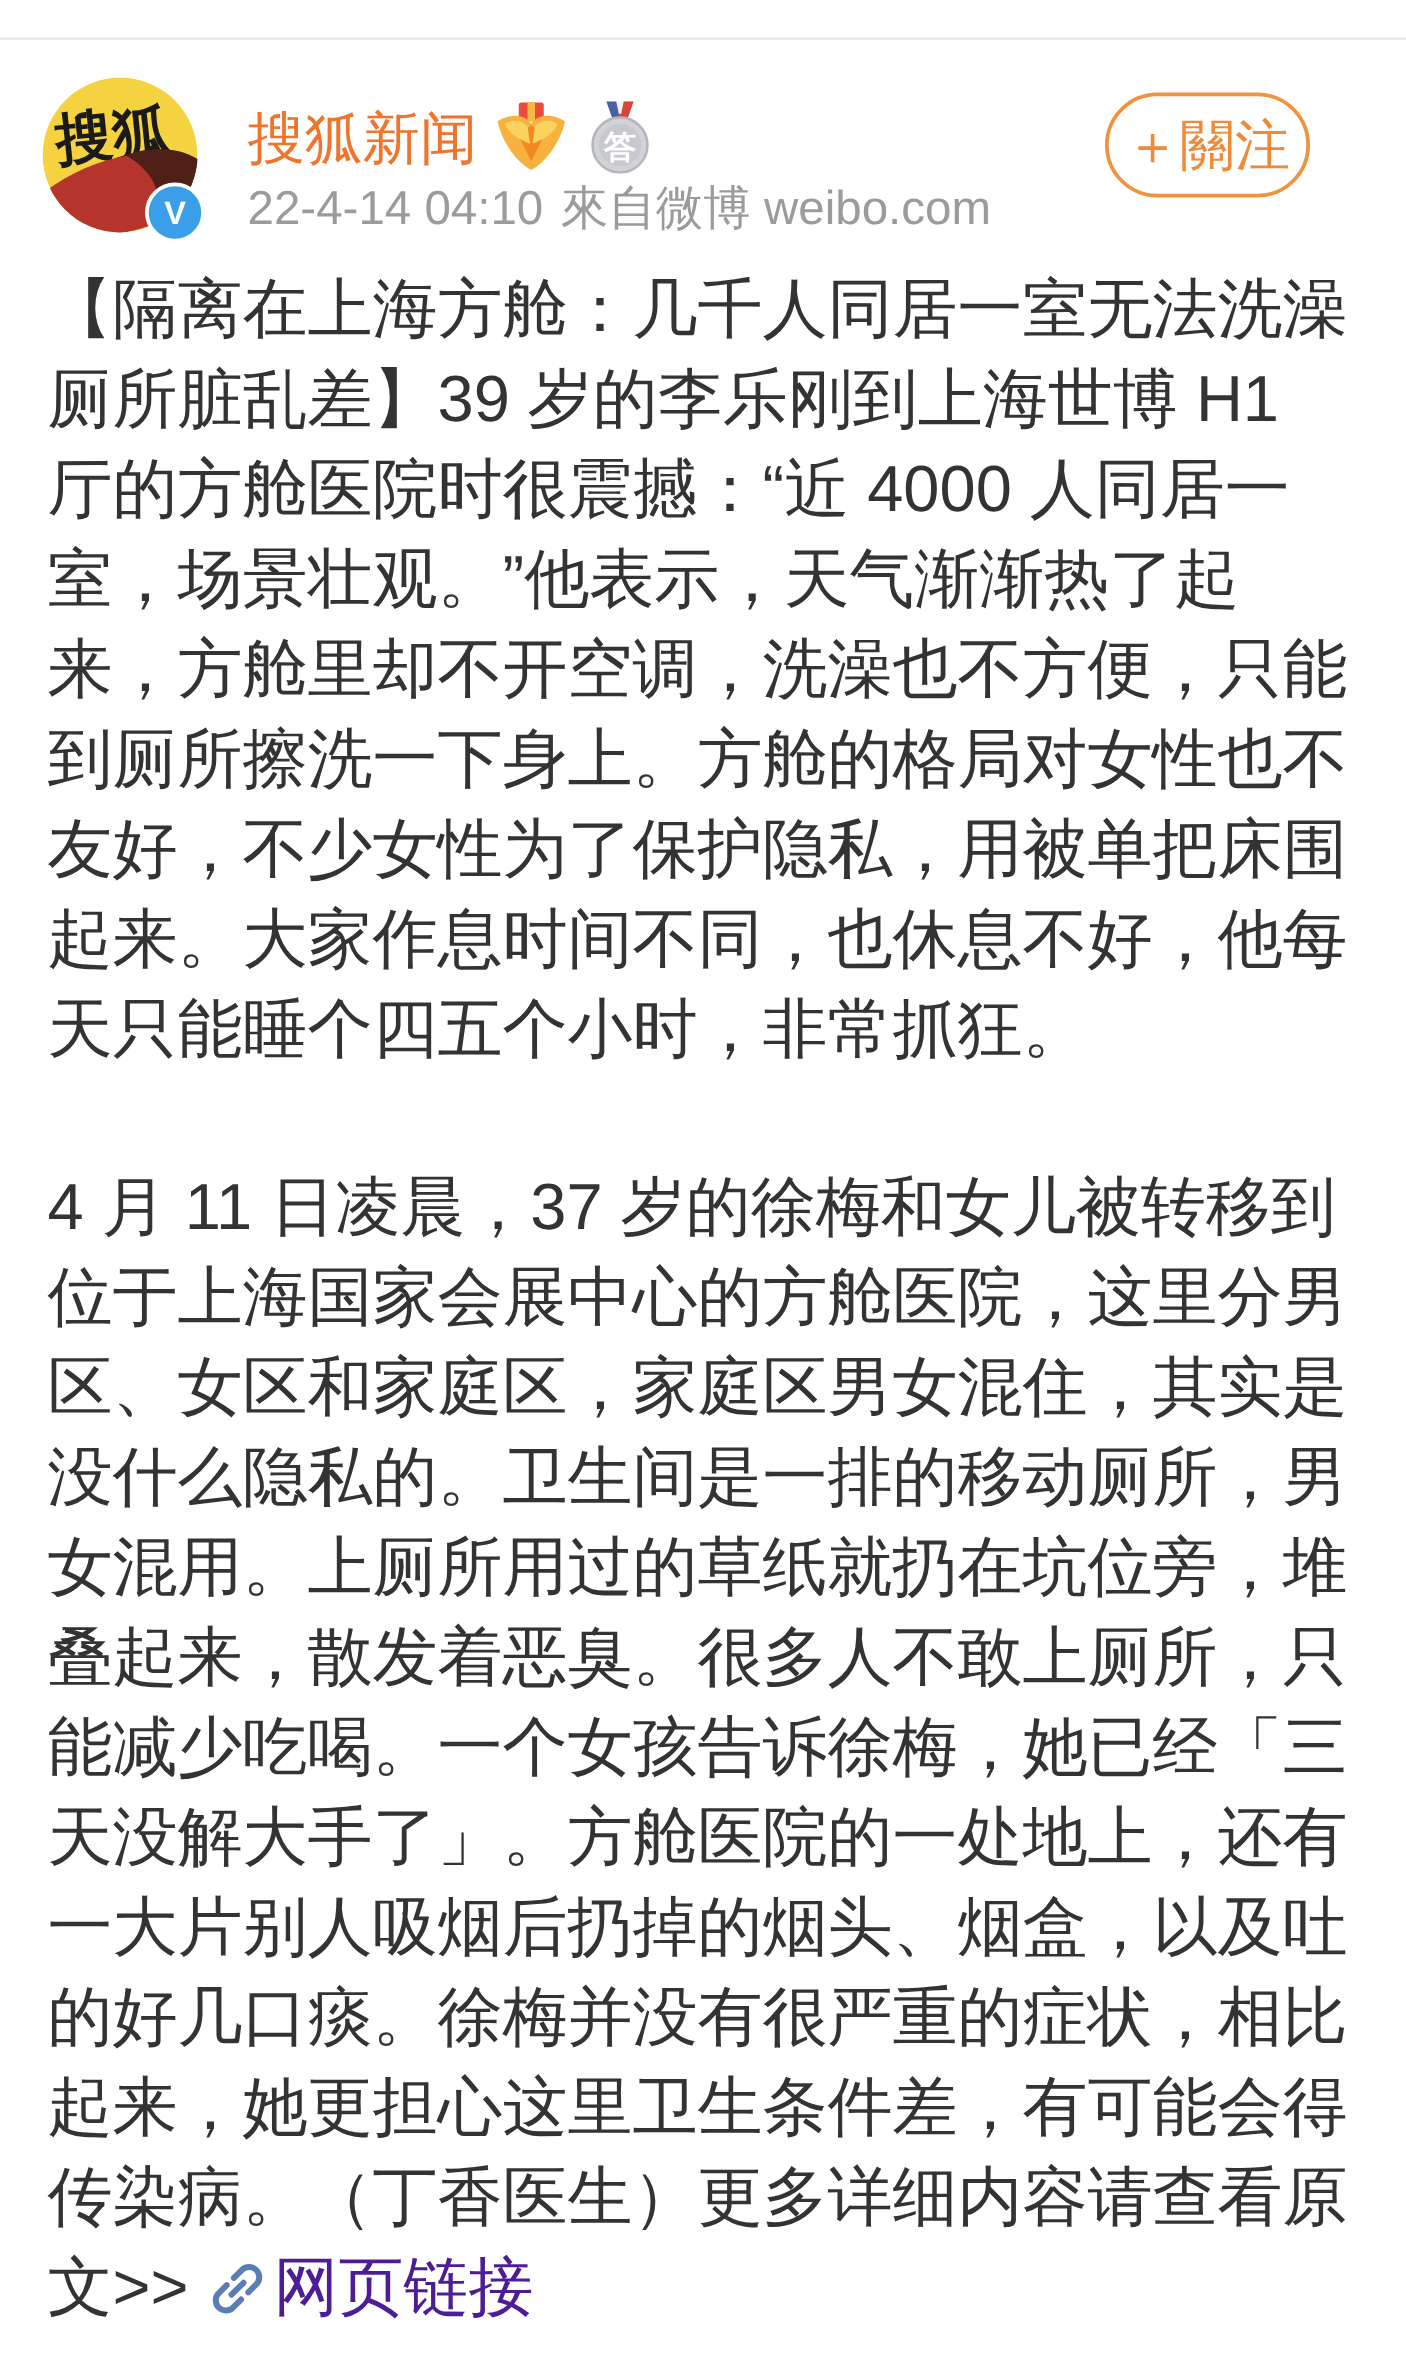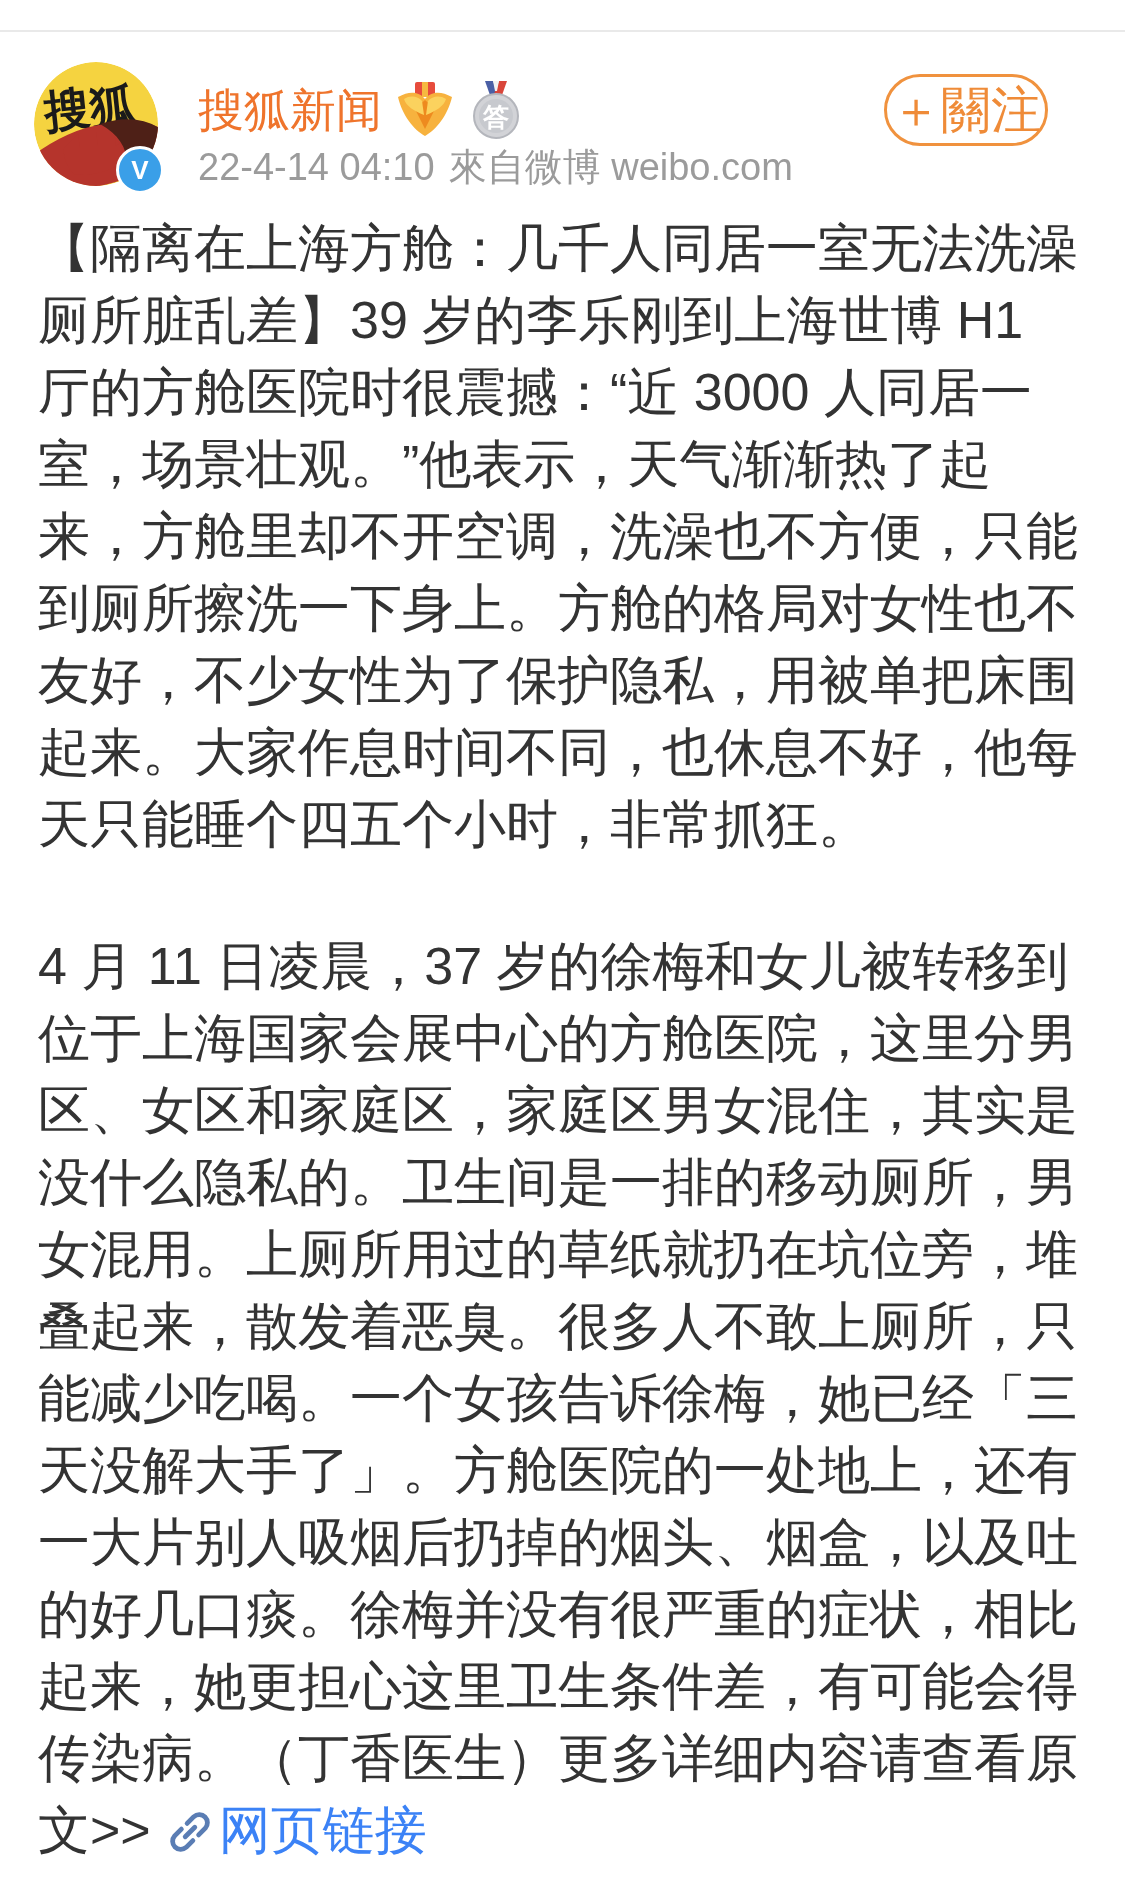--- a/index.html
+++ b/index.html
@@ -33,37 +33,37 @@
   .badge-icon{display:block;}
   .silver-char{
     font-size:26px;fill:#ffffff;font-weight:bold;
   }
   .meta-row{
     position:absolute;left:198px;top:144px;
     color:#9b9b9b;font-size:38px;line-height:46px;white-space:nowrap;
   }
   .meta-row .src{margin-left:14px;}
   .follow-btn{
-    position:absolute;right:77px;top:74px;width:164px;height:72px;
+    position:absolute;right:77px;top:74px;width:164px;height:84px;
     background:#ffffff;border:3px solid #f0923e;border-radius:46px;
-    color:#ef8b38;font-size:50px;
+    color:#ef8b38;font-size:44px;
     display:flex;align-items:center;justify-content:center;
     padding:0;cursor:pointer;
     font-family:"Liberation Sans", sans-serif;
   }
   
   .post-body{
     position:absolute;left:38px;top:212px;width:1050px;
     color:#333333;font-size:52px;line-height:72px;
     text-align:left;word-break:break-all;
   }
   .post-body p{margin:0 0 70px 0;}
   .post-body p:last-child{margin-bottom:0;}
   .weblink{
-    color:#3b82f6;text-decoration:none;white-space:nowrap;
+    color:#4c1d95;text-decoration:none;white-space:nowrap;
   }
   .weblink svg{
     display:inline-block;vertical-align:-7px;margin:0 6px 0 16px;
   }
 </style>
 </head>
 <body>
 
 <div class="screen">
 
@@ -120,21 +120,21 @@
     <div class="meta-row">
       <span>22-4-14 04:10</span><span class="src">來自微博 weibo.com</span>
     </div>
 
     <button class="follow-btn">
       <span>＋關注</span>
     </button>
   </header>
 
   <main class="post-body">
-    <p>【隔离在上海方舱：几千人同居一室无法洗澡厕所脏乱差】39 岁的李乐刚到上海世博 H1 厅的方舱医院时很震撼：“近 3000 人同居一室，场景壮观。”他表示，天气渐渐热了起来，方舱里却不开空调，洗澡也不方便，只能到厕所擦洗一下身上。方舱的格局对女性也不友好，不少女性为了保护隐私，用被单把床围起来。大家作息时间不同，也休息不好，他每天只能睡个四五个小时，非常抓狂。</p>
+    <p>【隔离在上海方舱：几千人同居一室无法洗澡厕所脏乱差】39 岁的李乐刚到上海世博 H1 厅的方舱医院时很震撼：“近 4000 人同居一室，场景壮观。”他表示，天气渐渐热了起来，方舱里却不开空调，洗澡也不方便，只能到厕所擦洗一下身上。方舱的格局对女性也不友好，不少女性为了保护隐私，用被单把床围起来。大家作息时间不同，也休息不好，他每天只能睡个四五个小时，非常抓狂。</p>
     <p><span>4 月 11 日凌晨，37 岁的徐梅和女儿被转移到位于上海国家会展中心的方舱医院，这里分男区、女区和家庭区，家庭区男女混住，其实是没什么隐私的。卫生间是一排的移动厕所，男女混用。上厕所用过的草纸就扔在坑位旁，堆叠起来，散发着恶臭。很多人不敢上厕所，只能减少吃喝。一个女孩告诉徐梅，她已经「三天没解大手了」。方舱医院的一处地上，还有一大片别人吸烟后扔掉的烟头、烟盒，以及吐的好几口痰。徐梅并没有很严重的症状，相比起来，她更担心这里卫生条件差，有可能会得传染病。（丁香医生）更多详细内容请查看原文&gt;&gt;</span><a class="weblink" href="#"><svg width="46" height="46" viewBox="0 0 48 48" fill="none" stroke="#5a7db4" stroke-width="5" stroke-linecap="round" stroke-linejoin="round">
             <path d="M21 15 l7 -7 a8.5 8.5 0 0 1 12 12 l-7 7"></path>
             <path d="M27 33 l-7 7 a8.5 8.5 0 0 1 -12 -12 l7 -7"></path>
             <path d="M19 29 L29 19"></path>
           </svg><span>网页链接</span></a></p>
   </main>
 
 </div>
 
 </body></html>

